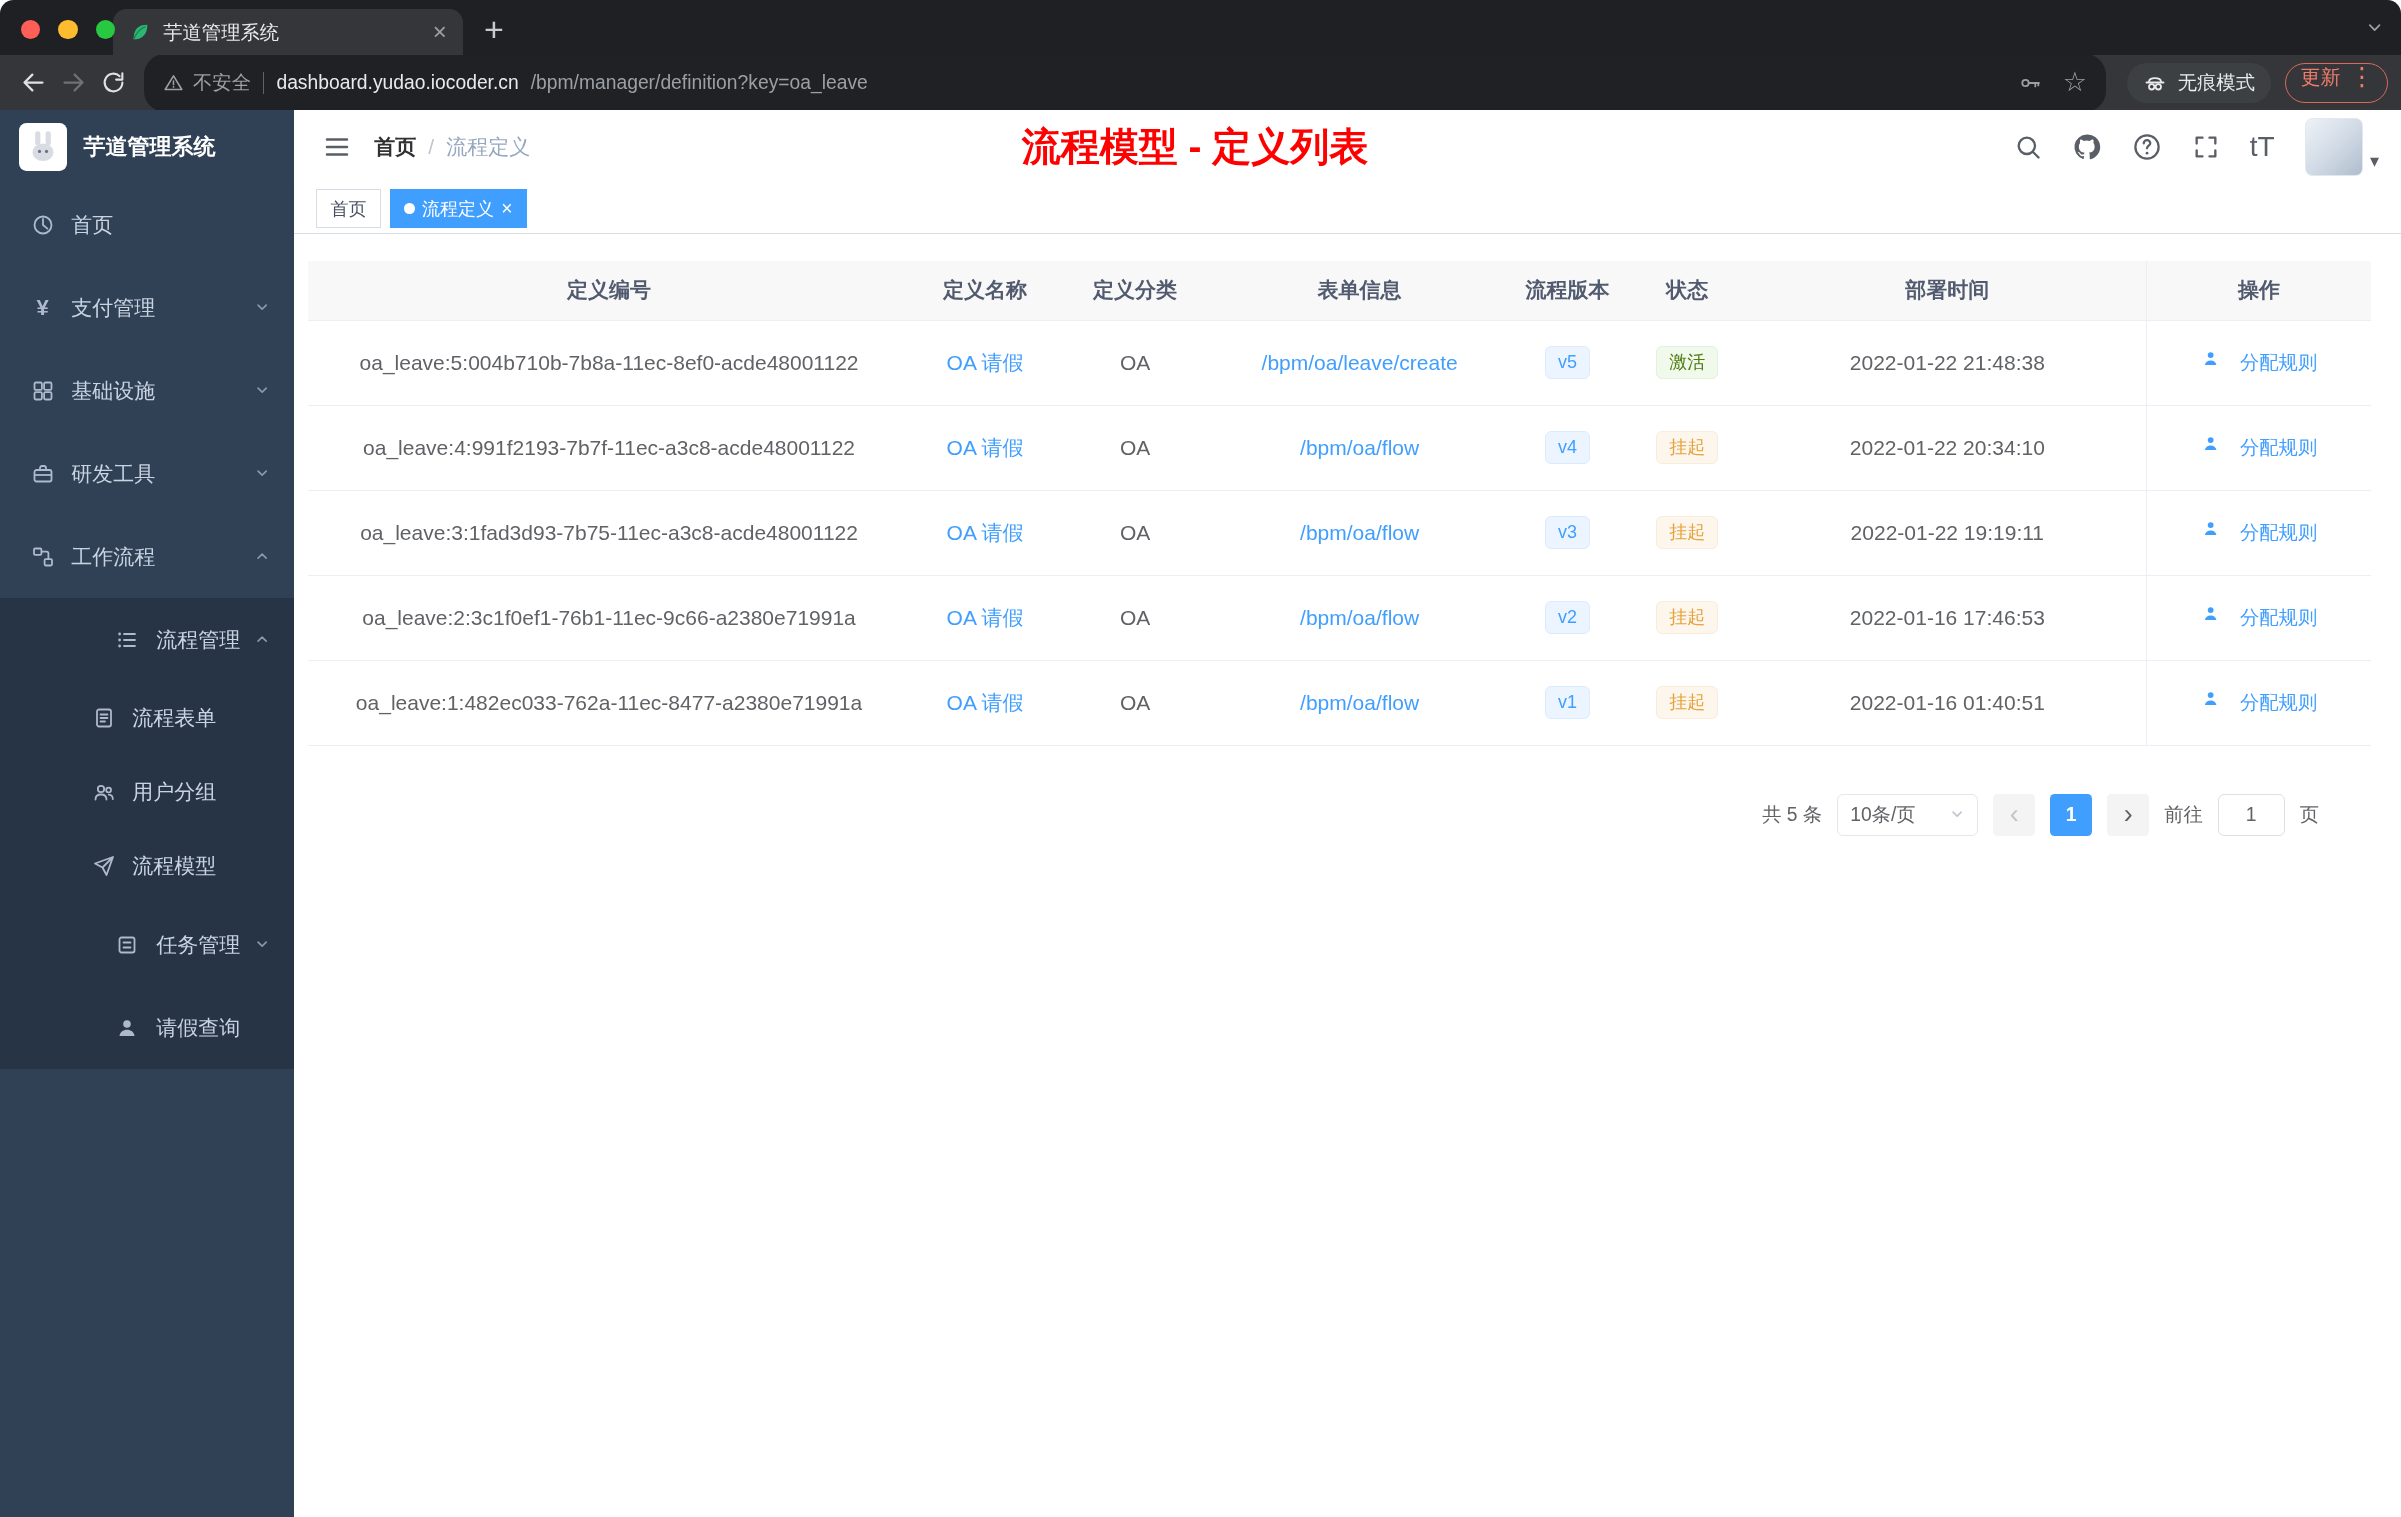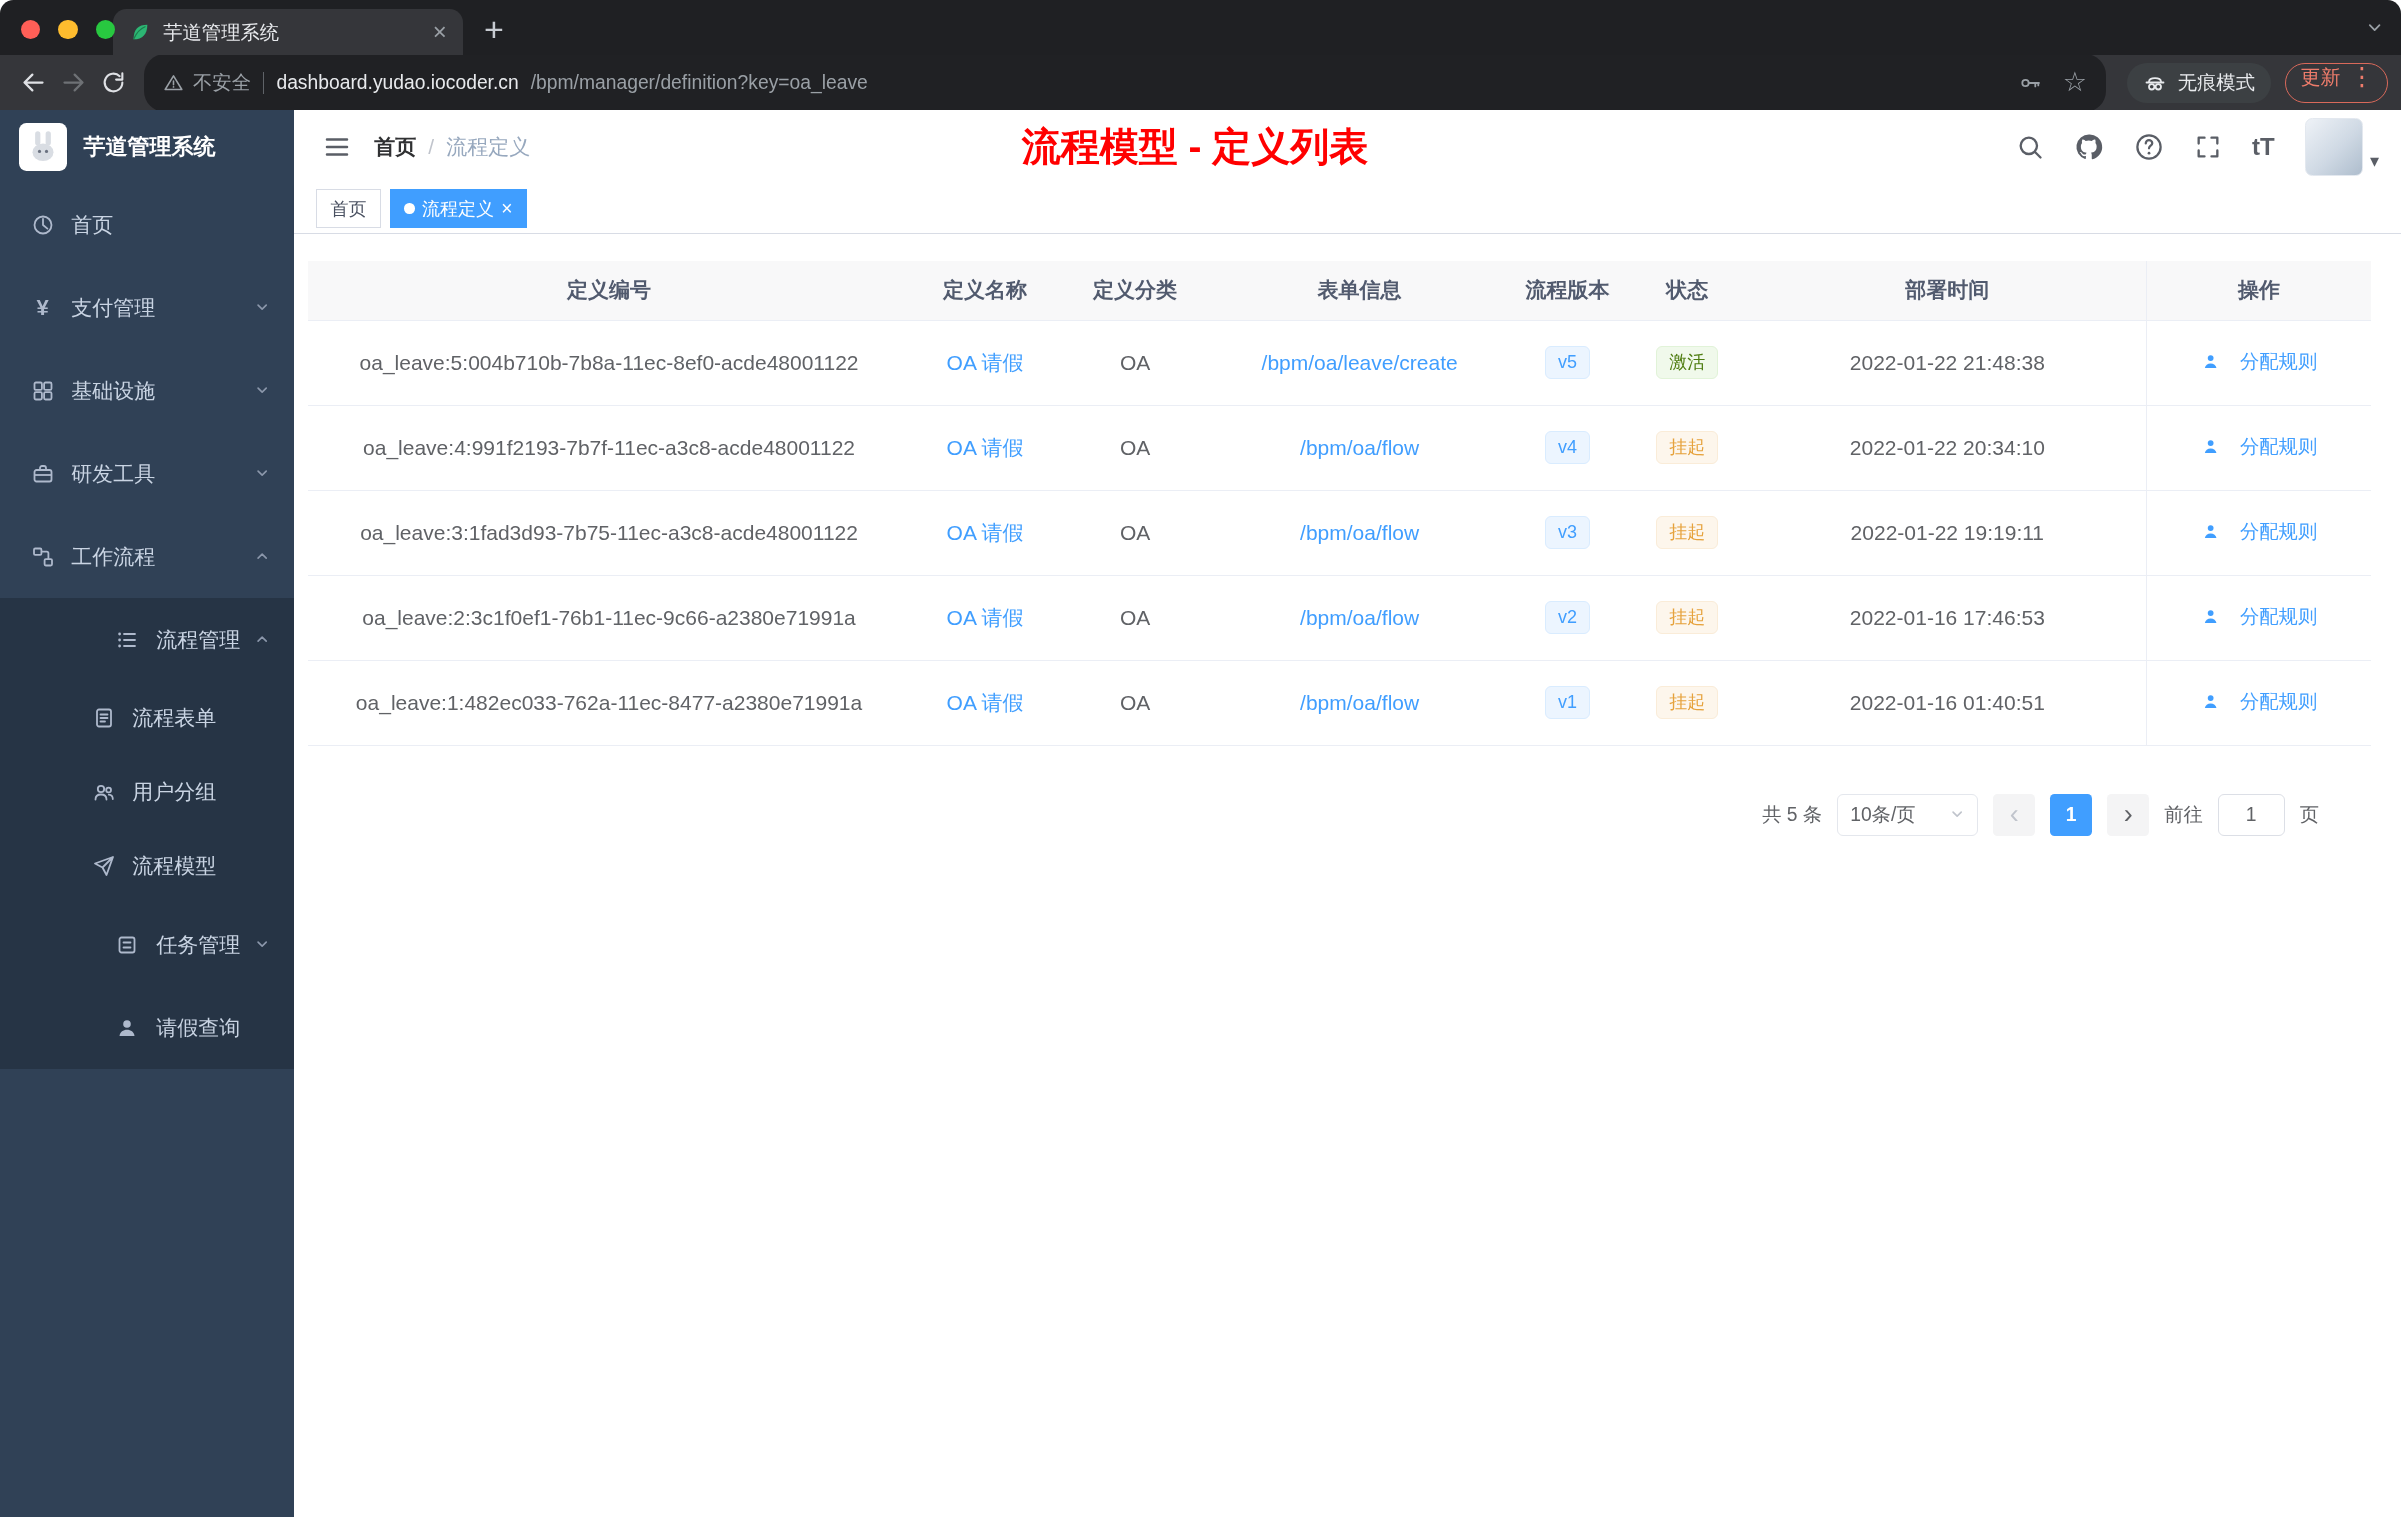--- a/index.html
+++ b/index.html
@@ -50,21 +50,21 @@
 
   
   .navbar { height:74px; background:#fff; display:flex; align-items:center; padding:0 22px; position:relative; }
   .hamburger { color:#5a5e66; padding:6px; }
   .breadcrumb { display:flex; align-items:center; gap:12px; font-size:21px; margin-left:16.3px; }
   .bc-home { color:#303133; font-weight:600; }
   .bc-sep { color:#c0c4cc; }
   .bc-cur { color:#97a8be; }
   .page-title { position:absolute; left:901px; transform:translateX(-50%); color:#ff0000; font-size:39px; font-weight:600; white-space:nowrap; }
   .nav-right { margin-left:auto; display:flex; align-items:center; gap:30px; color:#5a5e66; }
-  .font-size-icon { font-size:24px; font-weight:700; color:#5a5e66; }
+  .font-size-icon { font-size:28px; font-weight:400; color:#5a5e66; }
   .avatar-wrap { display:flex; align-items:flex-end; gap:7.4px; }
   .avatar { width:58px; height:58px; border-radius:7.4px; background:linear-gradient(135deg,#eef2f7 0%,#cfd9e4 55%,#aebdcd 100%); border:0.7px solid #e3e8ef; }
   .caret-glyph { font-size:18px; color:#5a5e66; padding-bottom:4.5px; }
 
   
   .tags { height:50px; background:#fff; border-bottom:0.7px solid #d8dce5; box-shadow:0 1.5px 3px rgba(0,0,0,.05); display:flex; align-items:center; gap:9px; padding:0 22px; }
   .tag { height:39px; display:inline-flex; align-items:center; gap:7.4px; padding:0 13.4px; border:0.7px solid #d8dce5; background:#fff; color:#495060; font-size:18px; cursor:pointer; }
   .tag.active { background:#409eff; border-color:#409eff; color:#fff; }
   .tag-dot { width:10.4px; height:10.4px; border-radius:50%; background:#fff; }
   .tag-close { font-size:19.3px; line-height:1; }
@@ -73,21 +73,21 @@
   .content { flex:1; padding:27px 30px 0 14px; background:#fff; }
   table { width:100%; border-collapse:collapse; table-layout:fixed; }
   th { height:59px; background:#f8f8f9; color:#515a6e; font-size:21px; font-weight:600; text-align:center; border-bottom:0.7px solid #ebeef5; }
   td { height:85px; text-align:center; font-size:21px; color:#606266; border-bottom:0.7px solid #ebeef5; overflow:hidden; }
   .op-col { border-left:0.7px solid #ebeef5; }
   .link { color:#409eff; cursor:pointer; }
   .pill { display:inline-block; padding:6px 12px; border-radius:6px; font-size:18px; line-height:1.1; border:0.7px solid transparent; }
   .pill-version { background:#ecf5ff; border-color:#d9ecff; color:#409eff;text-align:right; }
   .pill-success { background:#f0f9eb; border-color:#e1f3d8; color:#4d7c0f; }
   .pill-warning { background:#fdf6ec; border-color:#faecd8; color:#e6a23c; }
-  .action-link { color:#409eff; display:inline-flex; align-items:center; gap:20px; font-size:19.3px; cursor:pointer; }
+  .action-link { color:#409eff; display:inline-flex; align-items:flex-start; gap:20px; font-size:19.3px; cursor:pointer; }
 
   
   .pagination { display:flex; align-items:center; justify-content:flex-end; gap:15px; margin-top:48px; padding-right:52px; font-size:19.3px; color:#606266; }
   .page-size { width:141px; height:42px; border:0.7px solid #e4e7ed; border-radius:6px; display:flex; align-items:center; justify-content:space-between; padding:0 12px; color:#606266; cursor:pointer; }
   .pg-btn { width:42px; height:42px; background:#f4f4f5; border-radius:4.5px; display:flex; align-items:center; justify-content:center; font-size:27px; line-height:1; cursor:pointer; }
   .pg-prev { color:#c0c4cc; }
   .pg-next { color:#606266; }
   .pg-cur { width:42px; height:42px; background:#409eff; color:#fff; border-radius:4.5px; display:flex; align-items:center; justify-content:center; font-size:19.3px; font-weight:600; }
   .goto-input { width:67px; height:42px; border:0.7px solid #dcdfe6; border-radius:6px; text-align:center; font-size:19.3px; color:#606266; outline:none; font-family:inherit; }
 </style>

